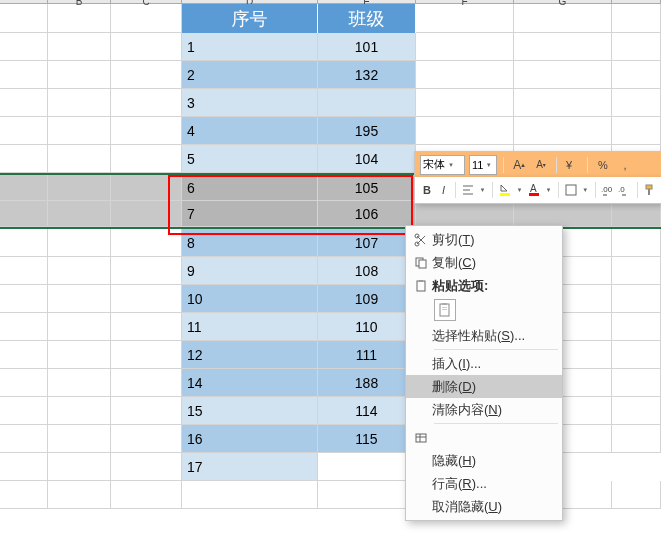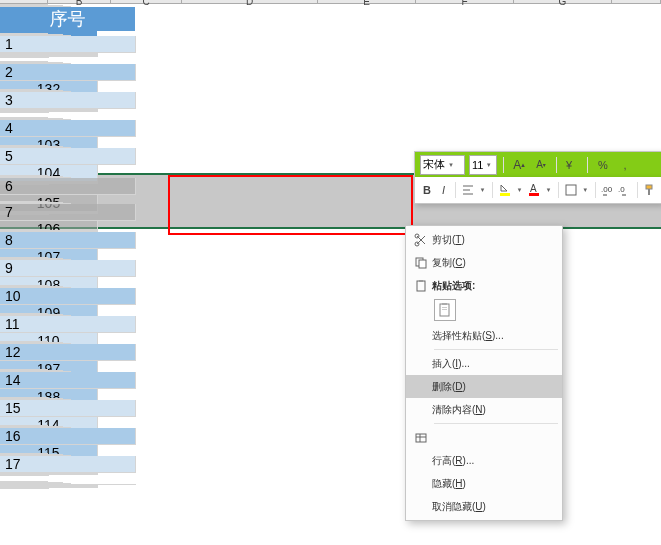--- a/index.html
+++ b/index.html
@@ -37,21 +37,20 @@
     
     .grid {
       position: absolute;
       top: 4px;
       left: 0;
       right: 0;
     }
     .row {
       display: flex;
       height: 28px;
-      flex-direction: column;
     }
     .cell {
       border-right: 1px solid #d4d4d4;
       border-bottom: 1px solid #d4d4d4;
       padding: 0 5px;
       display: flex;
       align-items: center;
       font-size: 14px;
       color: #000;
     }
@@ -96,21 +95,21 @@
     .red-box {
       position: absolute;
       border: 2px solid #ff0000;
       pointer-events: none;
       z-index: 5;
     }
     
     
     .mini-toolbar {
       position: absolute;
-      background: #84cc16;
+      background: #fdba74;
       border: 1px solid #c6c6c6;
       box-shadow: 2px 2px 6px rgba(0,0,0,0.2);
       padding: 3px 5px;
       display: flex;
       align-items: center;
       gap: 4px;
       z-index: 20;
     }
     .mt-select {
       border: 1px solid #ababab;
@@ -165,21 +164,21 @@
       width: 158px;
       z-index: 30;
       padding: 2px 0;
     }
     .cm-item {
       display: flex;
       align-items: center;
       height: 23px;
       padding: 0 8px 0 4px;
       cursor: pointer;
-      font-size: 10px;
+      font-size: 13px;
       color: #333;
     }
     .cm-item.highlighted { background: #cdcdcd; }
     .cm-icon {
       width: 22px;
       display: flex;
       align-items: center;
       justify-content: center;
       font-size: 12px;
       color: #666;
@@ -228,20 +227,21 @@
     <div class="cell cF"></div>
       <div class="cell cG"></div>
       <div class="cell cH"></div>
   </div>
 
   <div class="row stripe-light">
       <div class="cell cA"></div>
       <div class="cell cB"></div>
       <div class="cell cC"></div>
       <div class="cell cD">1</div>
+      <div class="cell cE cE-data">101</div>
       <div class="cell cF"></div>
       <div class="cell cG"></div>
       <div class="cell cH"></div>
     </div>
   <div class="row stripe-dark">
       <div class="cell cA"></div>
       <div class="cell cB"></div>
       <div class="cell cC"></div>
       <div class="cell cD">2</div>
       <div class="cell cE cE-data">132</div>
@@ -257,21 +257,21 @@
       <div class="cell cE cE-data"></div>
       <div class="cell cF"></div>
       <div class="cell cG"></div>
       <div class="cell cH"></div>
     </div>
   <div class="row stripe-dark">
       <div class="cell cA"></div>
       <div class="cell cB"></div>
       <div class="cell cC"></div>
       <div class="cell cD">4</div>
-      <div class="cell cE cE-data">103</div>
+      <div class="cell cE cE-data">195</div>
       <div class="cell cF"></div>
       <div class="cell cG"></div>
       <div class="cell cH"></div>
     </div>
   <div class="row stripe-light">
       <div class="cell cA"></div>
       <div class="cell cB"></div>
       <div class="cell cC"></div>
       <div class="cell cD">5</div>
       <div class="cell cE cE-data">104</div>
@@ -339,21 +339,21 @@
       <div class="cell cE cE-data">110</div>
       <div class="cell cF"></div>
       <div class="cell cG"></div>
       <div class="cell cH"></div>
     </div>
   <div class="row stripe-dark">
       <div class="cell cA"></div>
       <div class="cell cB"></div>
       <div class="cell cC"></div>
       <div class="cell cD">12</div>
-      <div class="cell cE cE-data">197</div>
+      <div class="cell cE cE-data">111</div>
       <div class="cell cF"></div>
       <div class="cell cG"></div>
       <div class="cell cH"></div>
     </div>
   <div class="row stripe-dark">
       <div class="cell cA"></div>
       <div class="cell cB"></div>
       <div class="cell cC"></div>
       <div class="cell cD">14</div>
       <div class="cell cE cE-data">188</div>
@@ -543,23 +543,23 @@
     <span class="cm-icon">
       <svg width="14" height="14" viewBox="0 0 14 14">
           <rect x="2" y="3" width="10" height="8" fill="none" stroke="#666"></rect>
           <line x1="2" y1="6" x2="12" y2="6" stroke="#666"></line>
           <line x1="6" y1="3" x2="6" y2="11" stroke="#666"></line>
         </svg>
     </span>
   </div>
   <div class="cm-item">
     <span class="cm-icon"></span>
+    <span class="cm-label">隐藏(<span class="underline-char">H</span>)</span>
+  </div>
+  <div class="cm-item">
+    <span class="cm-icon"></span>
     <span class="cm-label">行高(<span class="underline-char">R</span>)...</span>
   </div>
   <div class="cm-item">
     <span class="cm-icon"></span>
-    <span class="cm-label">隐藏(<span class="underline-char">H</span>)</span>
-  </div>
-  <div class="cm-item">
-    <span class="cm-icon"></span>
     <span class="cm-label">取消隐藏(<span class="underline-char">U</span>)</span>
   </div>
 </div>
 
 </body></html>

